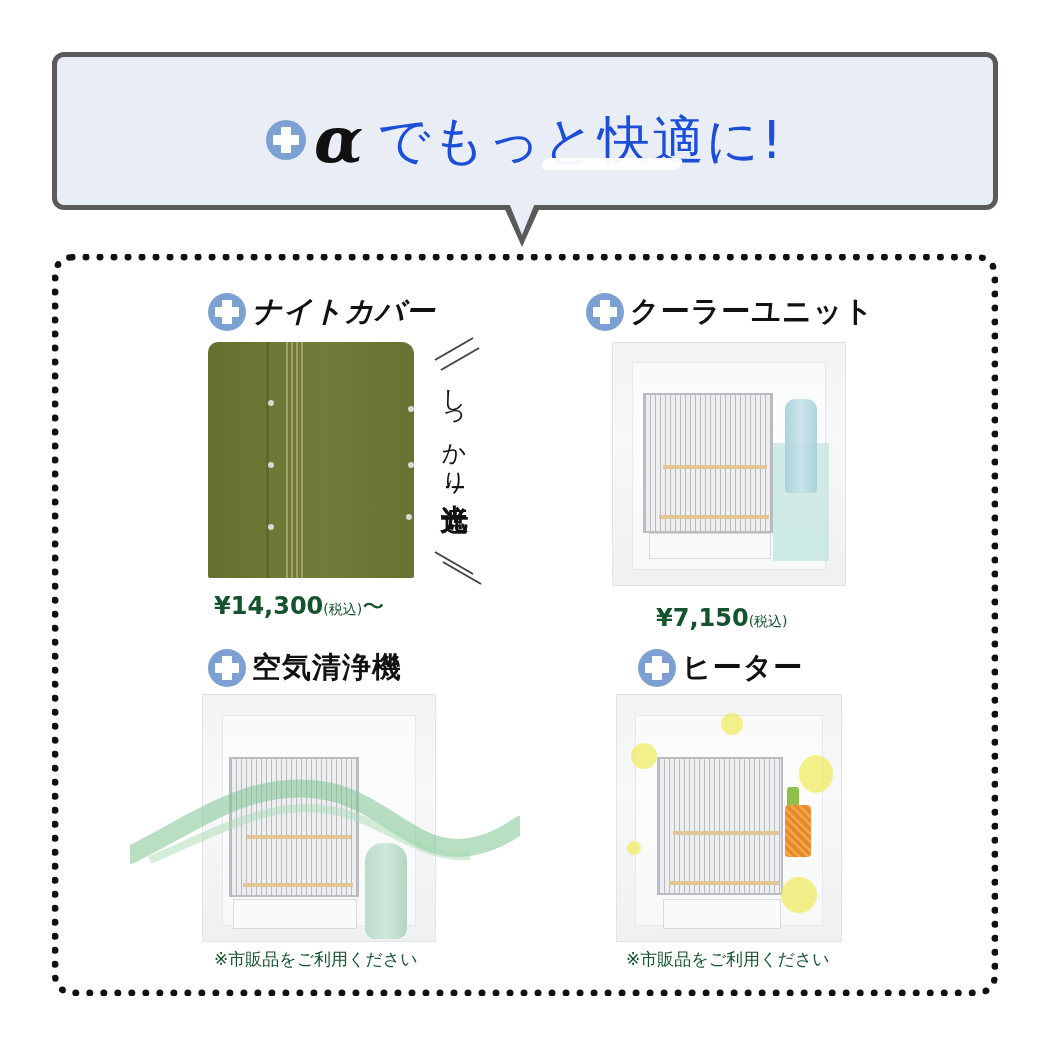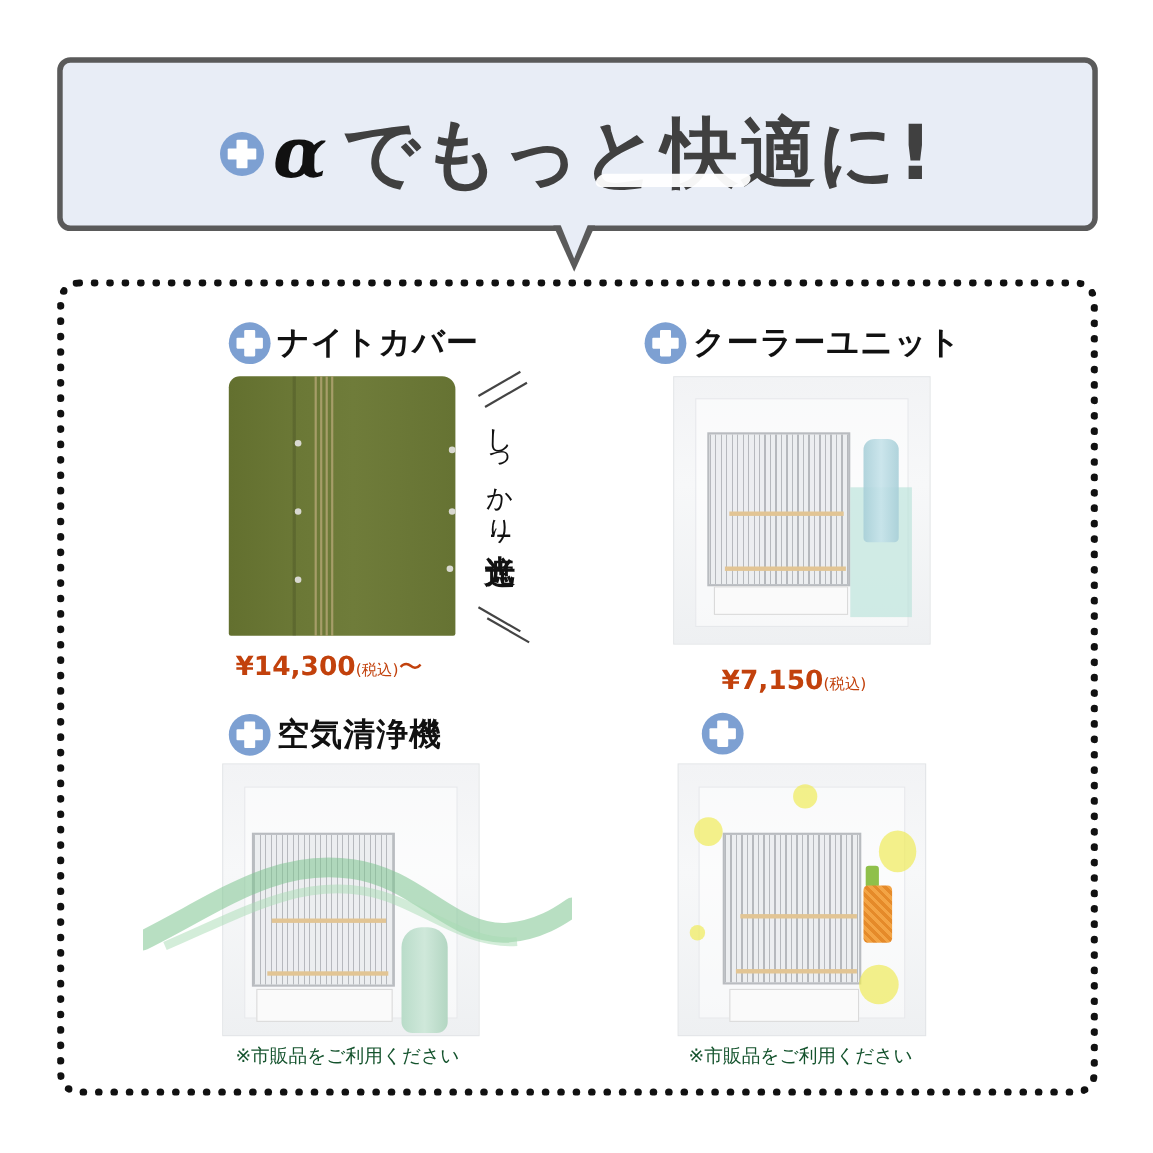--- a/index.html
+++ b/index.html
@@ -36,21 +36,21 @@
   .plus-badge.lg::before { left: 15px; top: 7px; width: 10px; height: 26px; }
   .plus-badge.lg::after { left: 7px; top: 15px; width: 26px; height: 10px; }
   .plus-badge.md { width: 38px; height: 38px; }
   .plus-badge.md::before { left: 14px; top: 7px; width: 10px; height: 24px; }
   .plus-badge.md::after { left: 7px; top: 14px; width: 24px; height: 10px; }
   .alpha {
     font-family: "DejaVu Serif", serif; font-style: italic; font-weight: 900;
     font-size: 64px; line-height: 1; color: #111; margin-right: 6px;
   }
   .headline-text {
-    font-size: 69px; font-weight: 700; letter-spacing: 2px; color: #404040;
+    font-size: 52px; font-weight: 400; letter-spacing: 2px; color: #1d4ed8;
     position: relative; line-height: 1;
   }
   .brush {
     position: absolute; left: 542px; top: 158px; width: 140px; height: 12px;
     background: #ffffff; border-radius: 6px; transform: skewX(-20deg); opacity: 0.95;
   }
 
   
   .panel {
     position: absolute; left: 52px; top: 254px; width: 946px; height: 742px;
@@ -76,21 +76,21 @@
   .cover-seam { position: absolute; top: 0; bottom: 0; left: 58px; width: 3px; background: rgba(0,0,0,0.12); }
 
   .tagline {
     position: absolute; left: 436px; top: 372px; width: 36px;
     writing-mode: vertical-rl; font-size: 24px; color: #111; line-height: 36px;
   }
   .tagline .bold { font-weight: 900; font-size: 28px; }
   .slash { position: absolute; width: 44px; height: 2px; background: #444; }
 
   .price {
-    position: absolute; font-weight: 700; font-size: 24px; color: #c2410c; white-space: nowrap;
+    position: absolute; font-weight: 700; font-size: 24px; color: #14532d; white-space: nowrap;
   }
   .price .tax { font-size: 14px; font-weight: 400; }
   .price .tilde { font-size: 22px; font-weight: 400; }
 
   
   .case {
     background: linear-gradient(180deg, #f2f3f5 0%, #f7f8f9 40%, #eef0f2 100%);
     border: 1px solid #e2e4e7;
   }
   .case-inner {
@@ -136,21 +136,21 @@
     <span class="alpha">α</span>
     <span class="headline-text">でもっと快適に!</span>
   </div>
 </div>
 <div class="brush"></div>
 <div class="bubble-tail-outer"></div>
 <div class="bubble-tail-inner"></div>
 
 <div class="panel"></div>
 
-<div class="item-title" style="left:208px; top:292px;">
+<div class="item-title" style="left:208px; top:292px;font-style:italic;">
   <span class="plus-badge md"></span>
   <span>ナイトカバー</span>
 </div>
 <div class="photo cover">
   <div class="cover-shape">
     <div class="cover-seam"></div>
     <div class="cover-stripe" style="left:78px;"></div>
     <div class="cover-stripe" style="left:83px;"></div>
     <div class="cover-stripe" style="left:88px;"></div>
     <div class="cover-stripe" style="left:93px;"></div>
@@ -205,20 +205,21 @@
   <div class="purifier" style="left:162px; top:148px; width:42px; height:96px;"></div>
 </div>
 <svg class="wave" style="left:130px; top:770px;" width="390" height="100" viewBox="0 0 390 100">
   <path d="M0 85 C 70 50, 120 10, 190 20 C 250 28, 280 80, 330 78 C 360 76, 380 62, 390 55" fill="none" stroke="#7dc48f" stroke-width="18" stroke-linecap="round" opacity="0.55"></path>
   <path d="M20 90 C 90 60, 140 30, 200 40 C 250 48, 290 90, 340 86" fill="none" stroke="#a8dcb4" stroke-width="8" opacity="0.5"></path>
 </svg>
 <div class="note" style="left:214px; top:948px;">※市販品をご利用ください</div>
 
 <div class="item-title" style="left:638px; top:648px;">
   <span class="plus-badge md"></span>
+  <span>ヒーター</span>
 </div>
 <div class="photo case" style="left:616px; top:694px; width:226px; height:248px;">
   <div class="case-inner"></div>
   <div class="cage" style="left:40px; top:62px; width:126px; height:138px;"></div>
   <div class="cage-perch" style="left:56px; top:136px; width:106px;"></div>
   <div class="cage-perch" style="left:52px; top:186px; width:110px;"></div>
   <div class="cage-base" style="left:46px; top:204px; width:118px; height:30px;"></div>
   <div class="heater-top" style="left:170px; top:92px; width:12px; height:20px;"></div>
   <div class="heater" style="left:168px; top:110px; width:26px; height:52px;"></div>
   <div class="heat-dot" style="left:104px; top:18px; width:22px; height:22px;"></div>

